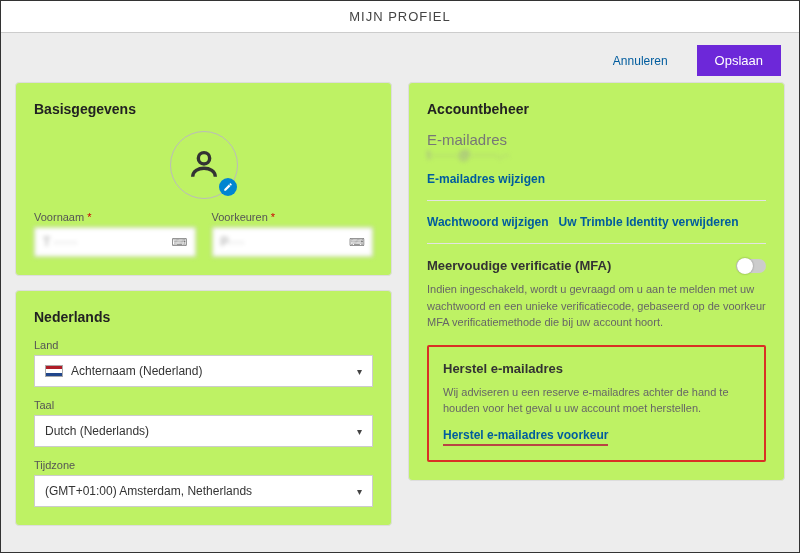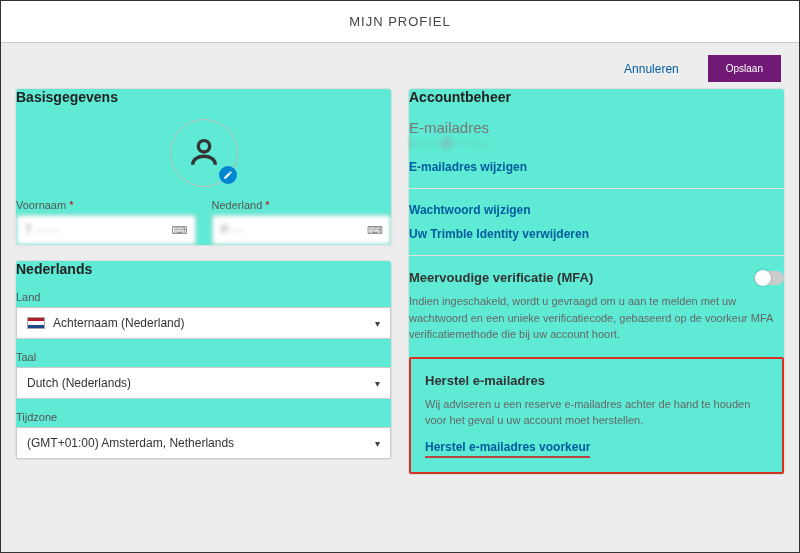--- a/index.html
+++ b/index.html
@@ -8,21 +8,21 @@
     background: #ededed;
     width: 800px;
     height: 553px;
     overflow: hidden;
     border: 1px solid #333;
     font-size: 13px;
     color: #333;
   }
   .header-bar {
     background: #fff;
-    height: 42px;
+    height: 32px;
     border-bottom: 1px solid #ccc;
     display: flex;
     align-items: center;
     justify-content: center;
     font-size: 13px;
     letter-spacing: 1px;
     color: #444;
   }
   .actions-row {
     display: flex;
@@ -30,37 +30,38 @@
     align-items: center;
     padding: 12px 18px 6px 18px;
     gap: 29px;
   }
   .cancel-link {
     color: #005c9e;
     font-size: 12px;
     cursor: pointer;
   }
   .save-btn {
-    background: #701a75;
+    background: #6d28d9;
     color: #fff;
     border: none;
     padding: 8px 18px;
-    font-size: 10px;
+    font-size: 13px;
     cursor: pointer;
   }
   .cols {
     display: flex;
     gap: 16px;
     padding: 0 14px 14px 14px;
   }
   .col { flex: 1; display: flex; flex-direction: column; gap: 14px; }
   .card {
-    background: #5eead4;
+    background: #bef264;
     border: 1px solid #ddd;
     border-radius: 4px;
+    padding: 18px;
   }
   .card h3 {
     font-size: 14px;
     font-weight: 700;
     margin-bottom: 14px;
     color: #222;
   }
   .avatar-wrap {
     display: flex;
     justify-content: center;
@@ -185,21 +186,21 @@
   .recovery-box p { font-size: 11px; color: #666; line-height: 1.5; margin-bottom: 10px; }
   .recovery-link {
     color: #005c9e;
     font-size: 12px;
     font-weight: 600;
     cursor: pointer;
     border-bottom: 2px solid #b94444;
     padding-bottom: 2px;
     display: inline-block;
   }
-  .link-stack { display:flex; flex-direction:column; gap:10px; }
+  .link-stack { display:flex; flex-direction:row; gap:10px; }
 </style>
 </head>
 <body>
 
 <div class="header-bar">
   <span>MIJN PROFIEL</span>
 </div>
 
 <div class="actions-row">
   <span class="cancel-link">Annuleren</span>
@@ -228,21 +229,21 @@
       </div>
       <div class="two-fields">
         <div class="field">
           <label class="field-label"><span>Voornaam</span> <span class="req">*</span></label>
           <div class="input-wrap">
             <input class="input blurred" value="T ······" style="">
             <span class="input-icon">⌨</span>
           </div>
         </div>
         <div class="field">
-          <label class="field-label"><span>Nederland</span> <span class="req">*</span></label>
+          <label class="field-label"><span>Voorkeuren</span> <span class="req">*</span></label>
           <div class="input-wrap">
             <input class="input blurred" value="P····" style="">
             <span class="input-icon">⌨</span>
           </div>
         </div>
       </div>
     </div>
 
     <div class="card">
       <h3>Nederlands</h3>

